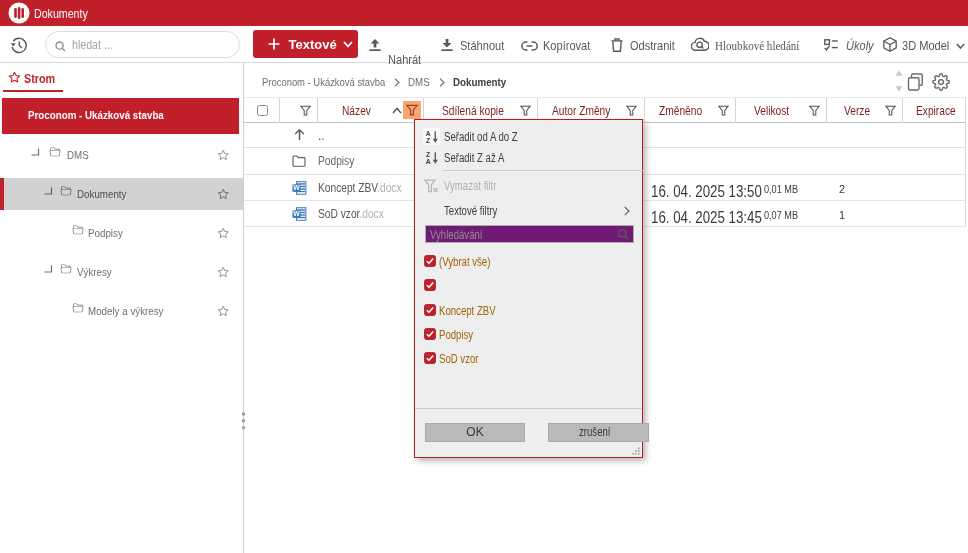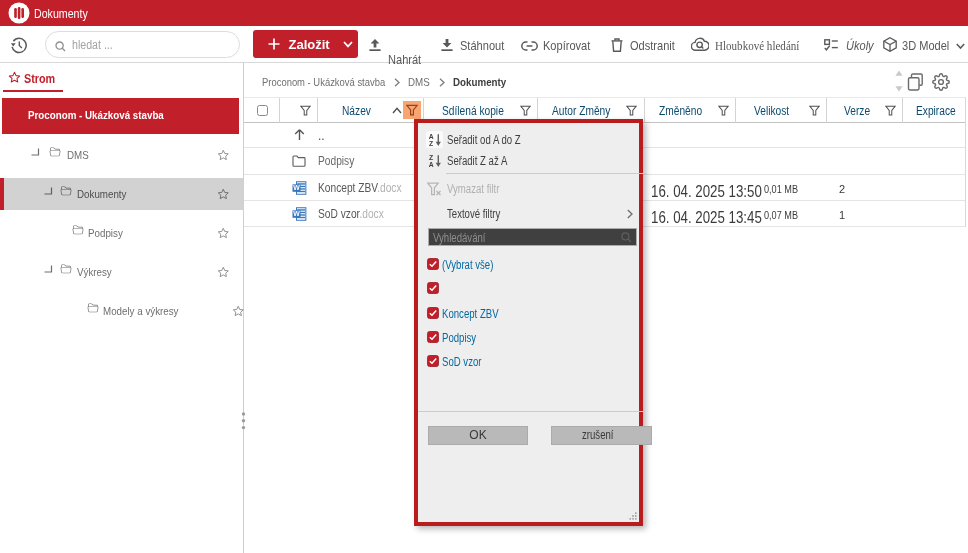--- a/index.html
+++ b/index.html
@@ -26,34 +26,34 @@
 #treehead > span { position:absolute; left:26px; top:11px; color:#fff; font-size:11.5px; font-weight:bold; }
 .trow { position:absolute; left:0; width:243px; height:32px; font-size:11.5px; color:#6e6e6e; }
 .trow .lbl { position:absolute; top:9.5px; }
 .trow svg.star { position:absolute; left:217px; top:9.5px; }
 .trow.sel { background:#d2d2d2; }
 .trow.sel::before { content:""; position:absolute; left:0; top:0; width:4px; height:32px; background:#c1202b; }
 
 .crumbtx { position:absolute; top:75.5px; font-size:11.5px; color:#6f6f6f; }
 #thead { position:absolute; left:244px; top:97px; width:722px; height:26px; border-top:1px solid #e9e9e9; border-bottom:1px solid #c3c3c3; }
 .hsep { position:absolute; top:0; width:1px; height:25px; background:#d4d4d4; }
-.hlbl { position:absolute; top:5.5px; color:#0c4a6e; font-size:12px; }
+.hlbl { position:absolute; top:5.5px; color:#7f1d1d; font-size:12px; }
 .grow { position:absolute; left:244px; width:722px; height:26px; border-bottom:1px solid #e4e4e4; }
 .grow .nm { position:absolute; left:74px; top:6px; font-size:12px; color:#696969; }
 .grow .dt { position:absolute; left:407px; top:7.5px; font-size:16px; color:#3a3a3a; }
 .grow .sz { position:absolute; left:520px; top:7.5px; font-size:11px; color:#3a3a3a; }
 .grow .vz { position:absolute; left:595px; top:7.5px; font-size:11px; color:#3a3a3a; }
 #rline { position:absolute; left:965px; top:97px; width:1px; height:130px; background:#d8d8d8; }
 
-#panel { position:absolute; left:414px; top:119px; width:229px; height:407px; background:#efeeee; border:4px solid #b91c1c; box-shadow:3px 3px 6px rgba(0,0,0,0.28); z-index:50;text-decoration:underline; }
+#panel { position:absolute; left:414px; top:119px; width:229px; height:339px; background:#efeeee; border:1px solid #b91c1c; box-shadow:3px 3px 6px rgba(0,0,0,0.28); z-index:50;text-decoration:underline; }
 #panel .itm { position:absolute; font-size:12px; color:#3e3e3e; }
 #panel .disabled { color:#b0b0b0; }
 .cbrow { position:absolute; left:8px; height:13px; }
 .cbrow .cb { position:absolute; left:1px; top:0; }
-.cbrow .lb { position:absolute; left:16px; top:0px; font-size:12px; color:#0369a1; white-space:nowrap; }
+.cbrow .lb { position:absolute; left:16px; top:0px; font-size:12px; color:#a16207; white-space:nowrap; }
 .pbtn { position:absolute; top:303px; height:19px; background:#b9b9b9; border:1px solid #ababab; text-align:center; font-size:12px; color:#383838; line-height:17px; }
 </style>
 </head>
 <body>
 
 <div id="topbar">
   <svg style="position:absolute;left:8px;top:2px;" width="22" height="22" viewBox="0 0 22 22">
     <circle cx="11" cy="11" r="10.5" fill="#fff"></circle>
     <rect x="6.2" y="6" width="2.6" height="10" rx="1.2" fill="#c1202b"></rect>
     <rect x="9.8" y="5" width="2.6" height="12" rx="1.2" fill="#c1202b"></rect>
@@ -72,21 +72,21 @@
     <span><span class="sx">hledat ...</span></span>
   </div>
 <svg style="position:absolute;left:55px;top:40.5px;" width="11" height="11" viewBox="0 0 11 11" fill="none" stroke="#8f8f8f" stroke-width="1.3">
   <circle cx="4.6" cy="4.6" r="3.6"></circle>
     <path d="M7.3 7.3 L10 10"></path>
 </svg>
 <div id="zalozit">
   <svg style="position:absolute;left:14.5px;top:8px;" width="12" height="12" viewBox="0 0 12 12" stroke="#fff" stroke-width="1.7">
       <path d="M6 0.5 V11.5 M0.5 6 H11.5"></path>
     </svg>
-  <span class="lbl">Založit</span>
+  <span class="lbl">Textové</span>
   <svg style="position:absolute;left:90px;top:11px;" width="10" height="7" viewBox="0 0 10 7" fill="none" stroke="#fff" stroke-width="1.7">
       <path d="M1 1 L5 5.4 L9 1"></path>
     </svg>
 </div>
 <div class="tb" style="left:369px;">
   <svg style="left:0;top:13px;" width="12" height="12" viewBox="0 0 12 12">
     <path d="M6 0 L1.6 4.6 H4.6 V8.6 H7.4 V4.6 H10.4 Z" fill="#595959"></path>
     <rect x="0.4" y="10.3" width="11.2" height="1.7" fill="#595959"></rect>
   </svg>
   <span class="lbl" style="left:19px;margin-top:14px;"><span class="sx">Nahrát</span></span>
@@ -189,21 +189,21 @@
       <path d="M7.5 0.5 V7 H0.5"></path>
     </svg>
   <svg style="position:absolute;left:60px;top:7px;" width="12" height="11" viewBox="0 0 16 16" fill="#6e6e6e">
       <path d="M1 3.5A1.5 1.5 0 0 1 2.5 2h2.764c.958 0 1.76.56 2.311 1.184C7.985 3.648 8.48 4 9 4h4.5A1.5 1.5 0 0 1 15 5.5v.64c.57.265.94.876.856 1.546l-.64 5.124A2.5 2.5 0 0 1 12.733 15H3.266a2.5 2.5 0 0 1-2.481-2.19l-.64-5.124A1.5 1.5 0 0 1 1 6.14zM2 6h12v-.5a.5.5 0 0 0-.5-.5H9c-.964 0-1.71-.629-2.174-1.154C6.374 3.334 5.82 3 5.264 3H2.5a.5.5 0 0 0-.5.5zm-.367 1a.5.5 0 0 0-.496.562l.64 5.124A1.5 1.5 0 0 0 3.266 14h9.468a1.5 1.5 0 0 0 1.489-1.314l.64-5.124A.5.5 0 0 0 14.367 7z"></path>
     </svg>
   <span class="lbl" style="left:77px;"><span class="sx">Výkresy</span></span>
   <svg class="star" width="12.5" height="12.5" viewBox="0 0 16 16" fill="none" stroke="#8a8a8a" stroke-width="1.2">
       <path d="M8 1.6 L9.9 5.7 L14.4 6.2 L11.1 9.2 L12 13.6 L8 11.4 L4 13.6 L4.9 9.2 L1.6 6.2 L6.1 5.7 Z" stroke-linejoin="round"></path>
     </svg>
 </div>
-<div class="trow" style="top:295px;margin-left:15px;">
+<div class="trow" style="top:295px;">
   <svg style="position:absolute;left:72px;top:7px;" width="12" height="11" viewBox="0 0 16 16" fill="#6e6e6e">
       <path d="M1 3.5A1.5 1.5 0 0 1 2.5 2h2.764c.958 0 1.76.56 2.311 1.184C7.985 3.648 8.48 4 9 4h4.5A1.5 1.5 0 0 1 15 5.5v.64c.57.265.94.876.856 1.546l-.64 5.124A2.5 2.5 0 0 1 12.733 15H3.266a2.5 2.5 0 0 1-2.481-2.19l-.64-5.124A1.5 1.5 0 0 1 1 6.14zM2 6h12v-.5a.5.5 0 0 0-.5-.5H9c-.964 0-1.71-.629-2.174-1.154C6.374 3.334 5.82 3 5.264 3H2.5a.5.5 0 0 0-.5.5zm-.367 1a.5.5 0 0 0-.496.562l.64 5.124A1.5 1.5 0 0 0 3.266 14h9.468a1.5 1.5 0 0 0 1.489-1.314l.64-5.124A.5.5 0 0 0 14.367 7z"></path>
     </svg>
   <span class="lbl" style="left:88px;"><span class="sx">Modely a výkresy</span></span>
   <svg class="star" width="12.5" height="12.5" viewBox="0 0 16 16" fill="none" stroke="#8a8a8a" stroke-width="1.2">
       <path d="M8 1.6 L9.9 5.7 L14.4 6.2 L11.1 9.2 L12 13.6 L8 11.4 L4 13.6 L4.9 9.2 L1.6 6.2 L6.1 5.7 Z" stroke-linejoin="round"></path>
     </svg>
 </div>
 <svg style="position:absolute;left:240px;top:411px;" width="8" height="21" viewBox="0 0 8 21">
   <circle cx="3.5" cy="3" r="1.7" fill="#9b9b9b"></circle>
@@ -340,21 +340,21 @@
   <div style="position:absolute;left:28px;top:50px;width:201px;height:1px;background:#cccccc;"></div>
   <svg style="position:absolute;left:9px;top:59px;" width="16" height="14" viewBox="0 0 16 14" fill="none" stroke="#b5b5b5" stroke-width="1.2">
     <path d="M0.8 1.2 H11.2 L7.4 5.8 V12.6 H4.6 V5.8 Z"></path>
     <path d="M9.5 9 L13.5 13 M13.5 9 L9.5 13" stroke-width="1.3"></path>
   </svg>
   <div class="itm disabled" style="left:29px;top:59px;"><span class="s80">Vymazat filtr</span></div>
   <div class="itm" style="left:29px;top:83.5px;"><span class="s80">Textové filtry</span></div>
   <svg style="position:absolute;left:209px;top:86px;" width="6" height="10" viewBox="0 0 6 10" fill="none" stroke="#6e6e6e" stroke-width="1.3">
       <path d="M0.8 1 L5 5 L0.8 9"></path>
     </svg>
-  <div style="position:absolute;left:10px;top:104.5px;width:209px;height:18px;background:#404040;border:1px solid #ababab;">
+  <div style="position:absolute;left:10px;top:104.5px;width:209px;height:18px;background:#701a75;border:1px solid #ababab;">
     <span style="position:absolute;left:4px;top:2px;color:#8e8e8e;font-size:12px;"><span class="s80">Vyhledávání</span></span>
     <svg style="position:absolute;right:4px;top:3px;" width="11" height="11" viewBox="0 0 11 11" fill="none" stroke="#5e5e5e" stroke-width="1.2">
         <circle cx="4.4" cy="4.4" r="3.5"></circle>
         <path d="M7 7 L10 10"></path>
       </svg>
   </div>
   <div class="cbrow" style="top:135px;">
     <svg class="cb" width="12" height="12" viewBox="0 0 12 12">
         <rect x="0.5" y="0.5" width="11" height="11" rx="2" fill="#c1202b" stroke="#9c1a23" stroke-width="0.8"></rect>
         <path d="M2.8 6.2 L5 8.2 L9.2 3.6" fill="none" stroke="#fff" stroke-width="1.5"></path>

